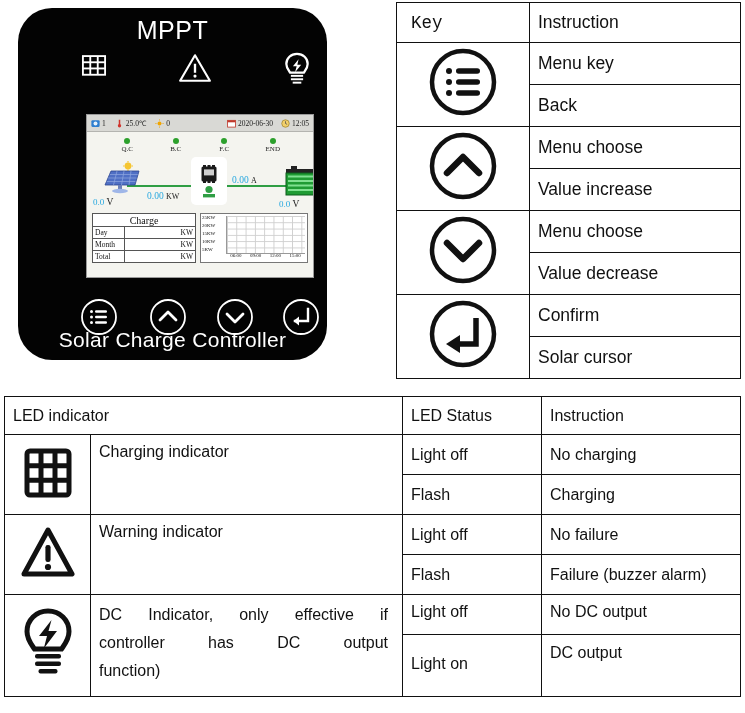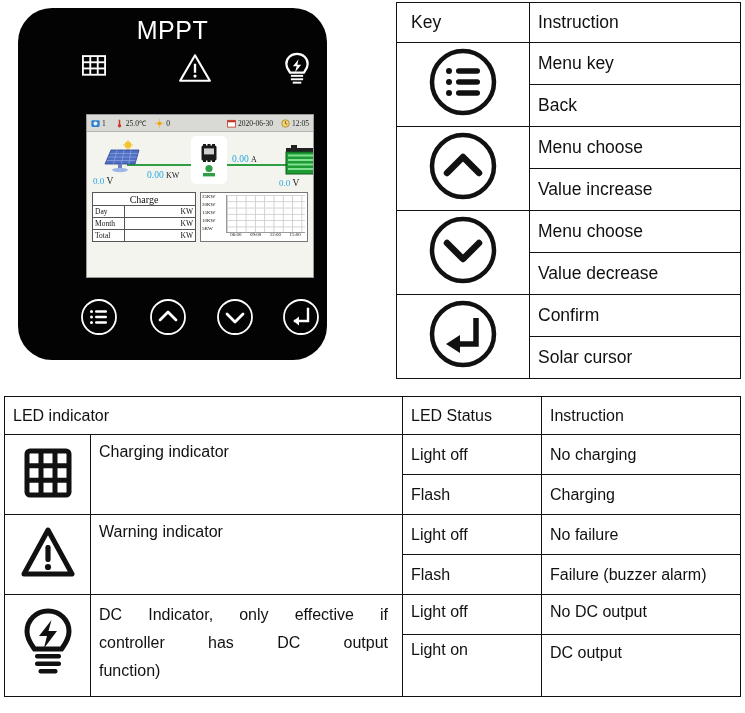--- a/index.html
+++ b/index.html
@@ -162,21 +162,21 @@
     color:#111;
     vertical-align: middle;
   }
 
   
   #key-table {
     position:absolute; left: 396px; top: 2px;
     width: 345px;
   }
   #key-table td { font-size: 17.5px; padding: 4px 8px; }
-  #key-table td.keycell { width: 133px; text-align:center; padding: 2px; }
+  #key-table td.keycell { width: 133px; text-align:center; padding: 2px; font-family: Liberation Mono, monospace; }
   #key-table td.hdr { height: 40px; }
   #key-table td.instr { height: 39px; }
 
   
   #led-table {
     position:absolute; left: 4px; top: 396px;
     width: 737px;
   }
   #led-table td { font-size: 16px; padding: 3px 8px; }
   #led-table td.iconcell { width: 86px; text-align:center; padding:4px; }
@@ -282,20 +282,38 @@
           <span class="mini-ic">
             <svg width="9" height="9" viewBox="0 0 12 12">
                 <circle cx="6" cy="6" r="5" fill="#f2d06b" stroke="#9a7b20" stroke-width="0.9"></circle>
                 <path d="M6 3 V6 L8.2 7.2" stroke="#4a4a4a" stroke-width="1" fill="none"></path>
               </svg>
           </span>
           <span>12:05</span>
         </span>
       </div>
 
+      <div id="lcd-stages">
+        <div class="stage">
+          <div class="dot"></div>
+          <div class="lbl">Q.C</div>
+        </div>
+        <div class="stage">
+          <div class="dot"></div>
+          <div class="lbl">B.C</div>
+        </div>
+        <div class="stage">
+          <div class="dot"></div>
+          <div class="lbl">F.C</div>
+        </div>
+        <div class="stage">
+          <div class="dot"></div>
+          <div class="lbl">END</div>
+        </div>
+      </div>
 
       <div id="lcd-flow">
         <div class="wire left"></div>
         <div class="wire right"></div>
 
         <div class="pv-wrap">
           <svg width="52" height="34" viewBox="0 0 52 34">
             <g>
               <circle cx="33" cy="5" r="3.4" fill="#f5c531"></circle>
               <g stroke="#f5c531" stroke-width="1.2">
@@ -440,20 +458,21 @@
       </div>
       <div class="kbtn k4">
         <svg width="38" height="38" viewBox="0 0 38 38">
           <circle cx="19" cy="19" r="17" fill="none" stroke="#fff" stroke-width="1.8"></circle>
           <path d="M26 11 L26 23 L13 23" fill="none" stroke="#fff" stroke-width="2.4" stroke-linecap="square"></path>
           <polygon points="17,18.5 17,27.5 11.5,23" fill="#fff"></polygon>
         </svg>
       </div>
     </div>
 
+    <div id="device-caption">Solar  Charge  Controller</div>
   </div>
 
   <table class="doc" id="key-table">
     <tbody>
         <tr>
       <td class="hdr keycell" style="text-align:left;padding-left:14px;">Key</td>
       <td class="hdr">Instruction</td>
     </tr>
 
     <tr>
@@ -576,19 +595,19 @@
       </td>
       <td class="desccell" rowspan="2" style="vertical-align:top;padding-top:6px;">
         <div class="justified">DC Indicator, only effective if</div>
         <div class="justified">controller has DC output</div>
         <div class="justified lastline">function)</div>
       </td>
       <td class="statuscell rowcell" style="vertical-align:top;padding-top:8px;">Light off</td>
       <td class="rowcell" style="vertical-align:top;padding-top:8px;">No DC output</td>
     </tr>
     <tr>
-      <td class="statuscell" style="vertical-align:top;padding-top:6px;height:62px;">Light on</td>
+      <td class="statuscell" style="vertical-align:top;padding-top:20px;height:62px;">Light on</td>
       <td style="vertical-align:top;padding-top:9px;">DC output</td>
     </tr>
   </tbody>
     </table>
 
 </div>
 
 </body></html>

